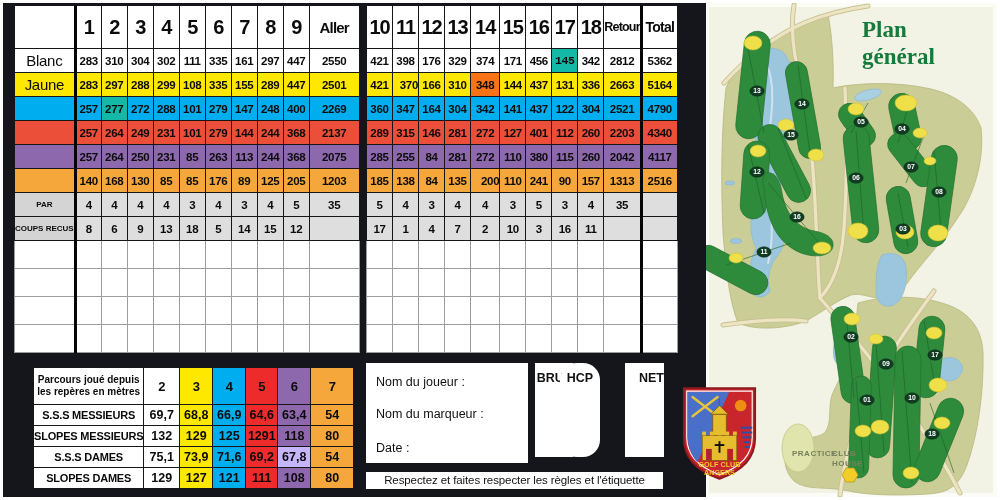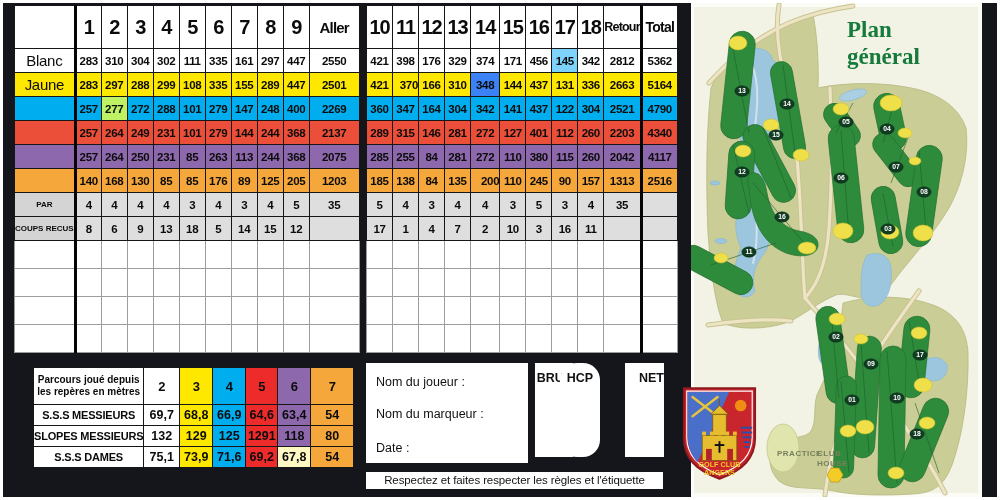--- a/index.html
+++ b/index.html
@@ -42,21 +42,21 @@
   
   .name-box{position:absolute;left:366px;top:363px;width:162px;height:100px;background:#fff;z-index:5;}
   .name-box .fld{position:absolute;left:10px;font-size:12.5px;color:#111;}
   .fld.f0{top:12px;} .fld.f1{top:44px;} .fld.f2{top:78px;}
   .score-box{position:absolute;top:363px;height:94px;background:#fff;z-index:5;text-align:center;}
   .score-box .sb-label{display:block;margin-top:8px;font-size:12.5px;font-weight:600;color:#111;}
   .motto{position:absolute;left:366px;top:472px;width:297px;height:17px;background:#fff;z-index:5;
         font-size:11.5px;line-height:17px;text-align:center;color:#111;letter-spacing:-0.1px;}
 
   
-  .map-panel{position:absolute;left:691px;top:3px;width:291px;height:494px;background:#c4b5fd;z-index:10;}
+  .map-panel{position:absolute;left:706px;top:3px;width:291px;height:494px;background:#c4b5fd;z-index:10;}
   .map-panel svg{display:block;}
   .crest{position:absolute;left:681px;top:385px;width:77px;height:97px;z-index:40;}
 </style>
 </head>
 <body>
 
 <div class="card">
 
   <table class="holes" id="front-table">
       <colgroup>
@@ -110,21 +110,21 @@
           <td style="background: rgb(255, 232, 0);">108</td>
           <td style="background: rgb(255, 232, 0);">335</td>
           <td style="background: rgb(255, 232, 0);">155</td>
           <td style="background: rgb(255, 232, 0);">289</td>
           <td style="background: rgb(255, 232, 0);">447</td>
           <td style="background: rgb(255, 232, 0);">2501</td>
         </tr>
         <tr>
           <td class="lab" style="background: rgb(0, 174, 239);"></td>
           <td class="thickL" style="background: rgb(0, 174, 239);">257</td>
-          <td style="background: #bef264;">277</td>
+          <td style="background: #14b8a6;">277</td>
           <td style="background: rgb(0, 174, 239);">272</td>
           <td style="background: rgb(0, 174, 239);">288</td>
           <td style="background: rgb(0, 174, 239);">101</td>
           <td style="background: rgb(0, 174, 239);">279</td>
           <td style="background: rgb(0, 174, 239);">147</td>
           <td style="background: rgb(0, 174, 239);">248</td>
           <td style="background: rgb(0, 174, 239);">400</td>
           <td style="background: rgb(0, 174, 239);">2269</td>
         </tr>
         <tr>
@@ -277,31 +277,31 @@
       </thead>
       <tbody>
         <tr>
           <td style="background: rgb(255, 255, 255);">421</td>
           <td style="background: rgb(255, 255, 255);">398</td>
           <td style="background: rgb(255, 255, 255);">176</td>
           <td style="background: rgb(255, 255, 255);">329</td>
           <td style="background: rgb(255, 255, 255);">374</td>
           <td style="background: rgb(255, 255, 255);">171</td>
           <td style="background: rgb(255, 255, 255);">456</td>
-          <td style="background: #7dd3fc;">145</td>
+          <td style="background: #14b8a6; font-family: Liberation Mono, monospace;">145</td>
           <td style="background: rgb(255, 255, 255);">342</td>
           <td style="background: rgb(255, 255, 255);">2812</td>
           <td class="thickL" style="background: rgb(255, 255, 255);">5362</td>
         </tr>
         <tr>
           <td style="background: rgb(255, 232, 0);">421</td>
           <td style="background: rgb(255, 232, 0); text-align: right;">370</td>
           <td style="background: rgb(255, 232, 0);">166</td>
           <td style="background: rgb(255, 232, 0);">310</td>
-          <td style="background: #3b82f6; margin-left: 19px;">348</td>
+          <td style="background: #f97316; margin-left: 19px;">348</td>
           <td style="background: rgb(255, 232, 0);">144</td>
           <td style="background: rgb(255, 232, 0);">437</td>
           <td style="background: rgb(255, 232, 0);">131</td>
           <td style="background: rgb(255, 232, 0);">336</td>
           <td style="background: rgb(255, 232, 0);">2663</td>
           <td class="thickL" style="background: rgb(255, 232, 0);">5164</td>
         </tr>
         <tr>
           <td style="background: rgb(0, 174, 239);">360</td>
           <td style="background: rgb(0, 174, 239); margin-left: 38px;">347</td>
@@ -341,21 +341,21 @@
           <td style="background: rgb(141, 104, 172);">2042</td>
           <td class="thickL" style="background: rgb(141, 104, 172);">4117</td>
         </tr>
         <tr>
           <td style="background: rgb(245, 167, 59);">185</td>
           <td style="background: rgb(245, 167, 59);">138</td>
           <td style="background: rgb(245, 167, 59);">84</td>
           <td style="background: rgb(245, 167, 59);">135</td>
           <td style="background: rgb(245, 167, 59); padding-left: 10px;">200</td>
           <td style="background: rgb(245, 167, 59);">110</td>
-          <td style="background: rgb(245, 167, 59);">245</td>
+          <td style="background: rgb(245, 167, 59);">241</td>
           <td style="background: rgb(245, 167, 59);">90</td>
           <td style="background: rgb(245, 167, 59);">157</td>
           <td style="background: rgb(245, 167, 59);">1313</td>
           <td class="thickL" style="background: rgb(245, 167, 59);">2516</td>
         </tr>
         <tr>
           <td style="background: rgb(222, 222, 222);">5</td>
           <td style="background: rgb(222, 222, 222);">4</td>
           <td style="background: rgb(222, 222, 222);">3</td>
           <td style="background: rgb(222, 222, 222);">4</td>
@@ -477,22 +477,31 @@
           <td class="rval" style="background: rgb(237, 43, 43);">1291</td>
           <td class="rval" style="background: rgb(141, 104, 172);">118</td>
           <td class="rval" style="background: rgb(245, 167, 59);">80</td>
         </tr>
         <tr>
           <td class="rlab">S.S.S DAMES</td>
           <td class="rval" style="background: rgb(255, 255, 255);">75,1</td>
           <td class="rval" style="background: rgb(255, 232, 0);">73,9</td>
           <td class="rval" style="background: rgb(0, 174, 239);">71,6</td>
           <td class="rval" style="background: rgb(237, 43, 43);">69,2</td>
-          <td class="rval" style="background: #fef9c3;">67,8</td>
+          <td class="rval" style="background: #c4b5fd;">67,8</td>
           <td class="rval" style="background: rgb(245, 167, 59);">54</td>
+        </tr>
+        <tr>
+          <td class="rlab">SLOPES DAMES</td>
+          <td class="rval" style="background: rgb(255, 255, 255);">129</td>
+          <td class="rval" style="background: rgb(255, 232, 0);">127</td>
+          <td class="rval" style="background: rgb(0, 174, 239);">121</td>
+          <td class="rval" style="background: rgb(237, 43, 43);">111</td>
+          <td class="rval" style="background: rgb(141, 104, 172);">108</td>
+          <td class="rval" style="background: rgb(245, 167, 59);">80</td>
         </tr>
       </tbody>
     </table>
 
   <div class="name-box">
     <span class="fld f0">Nom du joueur :</span>
     <span class="fld f1">Nom du marqueur :</span>
     <span class="fld f2">Date :</span>
   </div>
   <div id="score-boxes">

